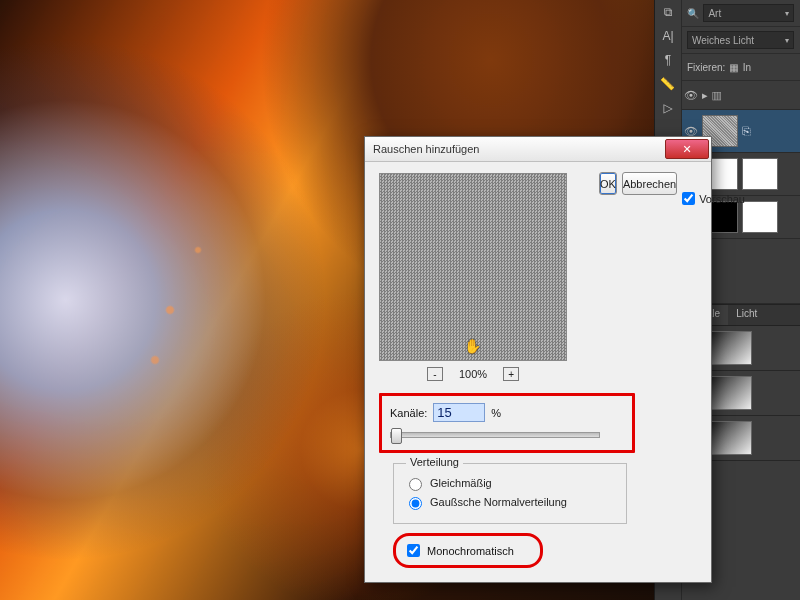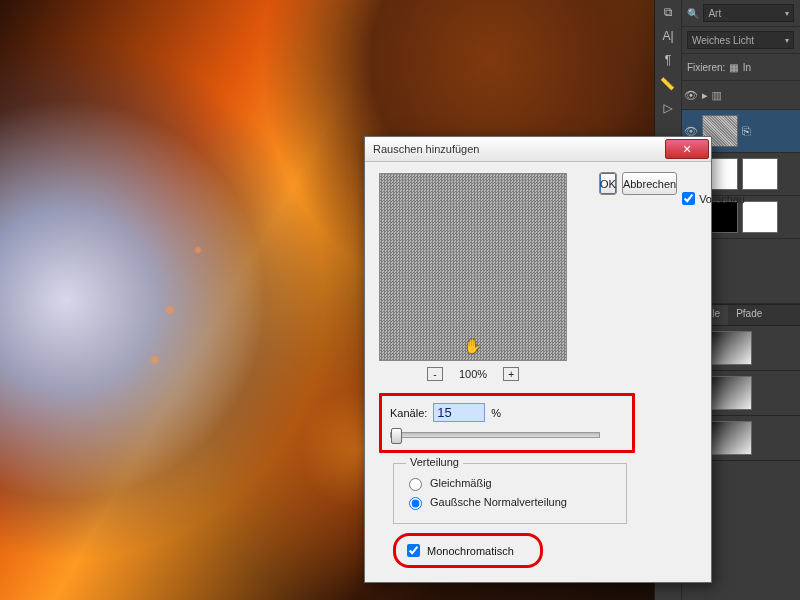--- a/index.html
+++ b/index.html
@@ -118,21 +118,21 @@
       <div class="thumb mask"></div>
     </div>
   </div>
 
   <div class="swatches">
     <span class="sw" style="background:#3d7ea6"></span>
   </div>
 
   <div class="tabs">
     <div class="tab active">Kanäle</div>
-    <div class="tab">Pfade</div>
+    <div class="tab">Licht</div>
   </div>
   <div class="chan">
       <span class="eye">👁</span>
       <div class="thumb"></div>
     </div>
   <div class="chan">
       <span class="eye">👁</span>
       <div class="thumb"></div>
     </div>
   <div class="chan">

